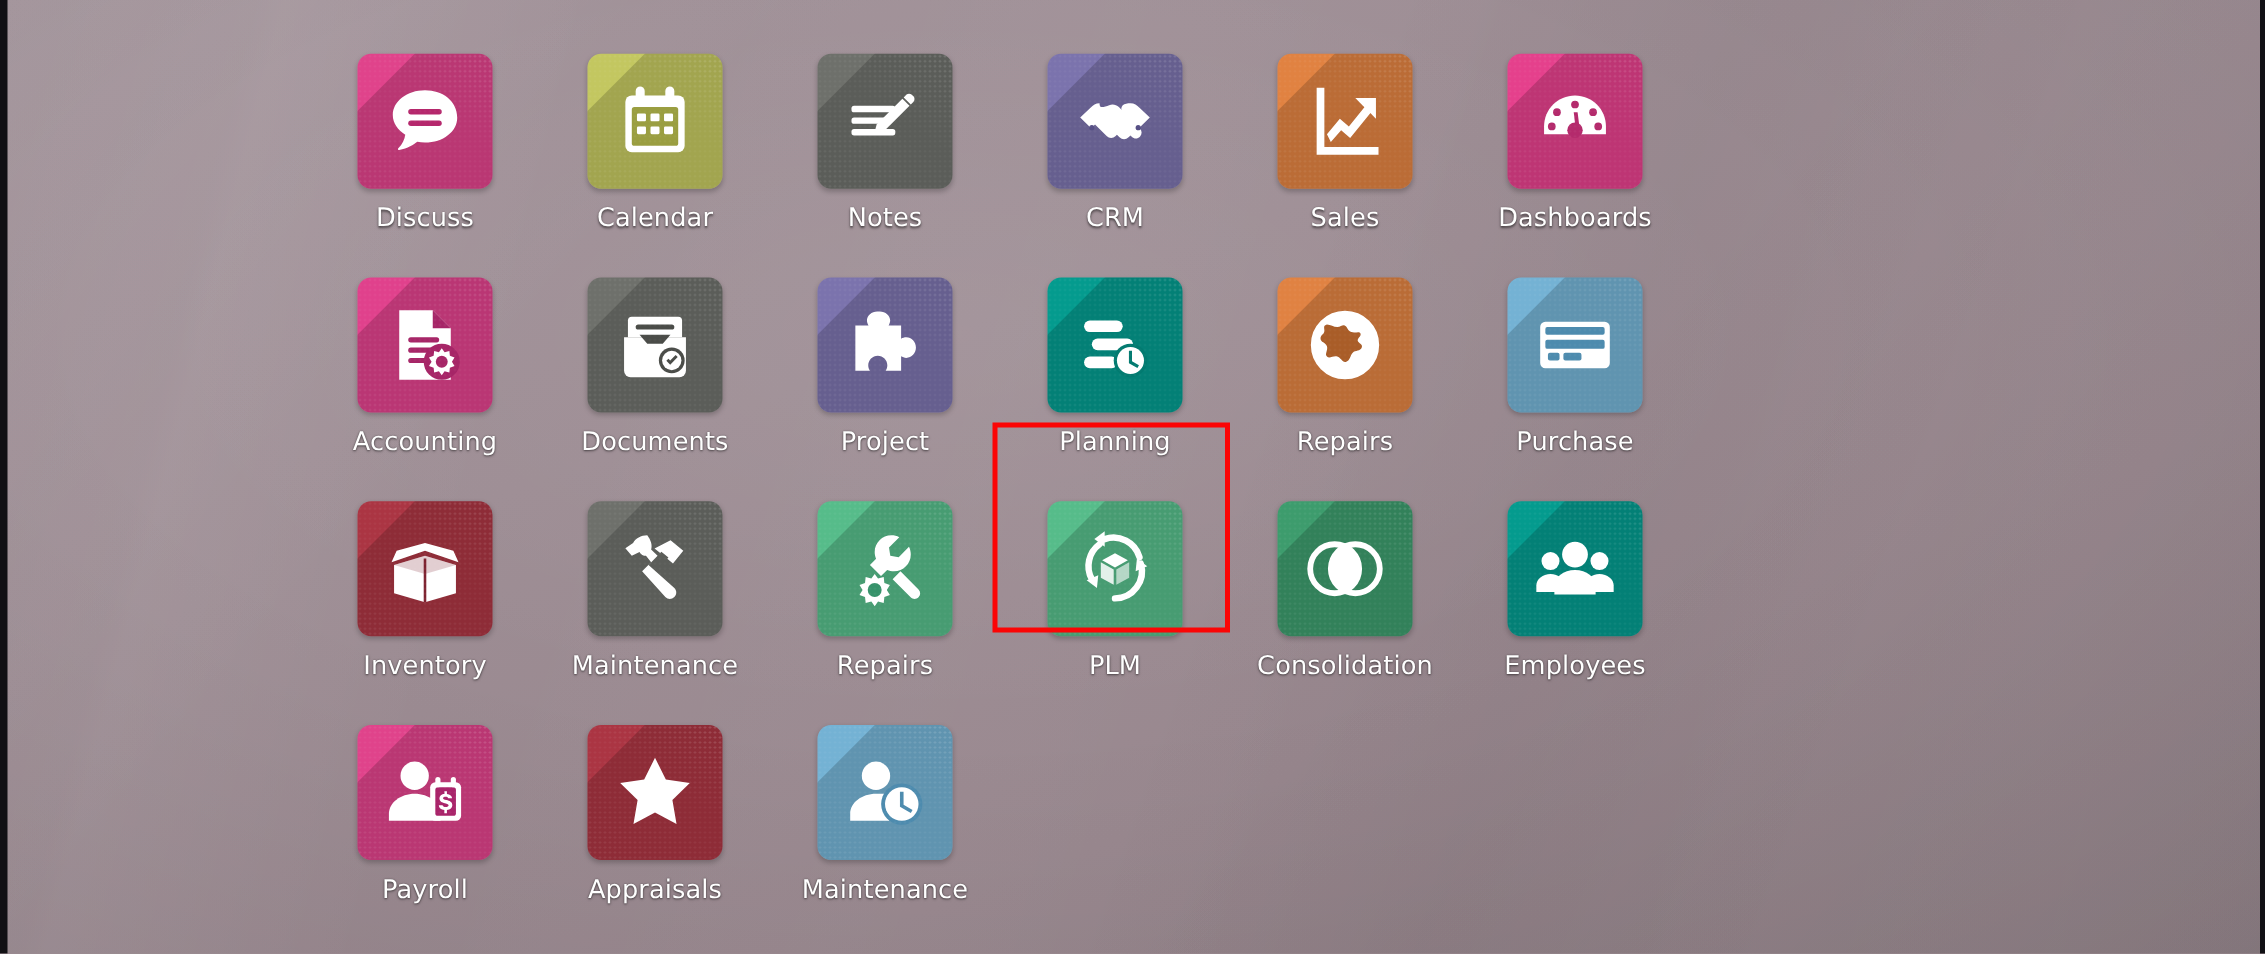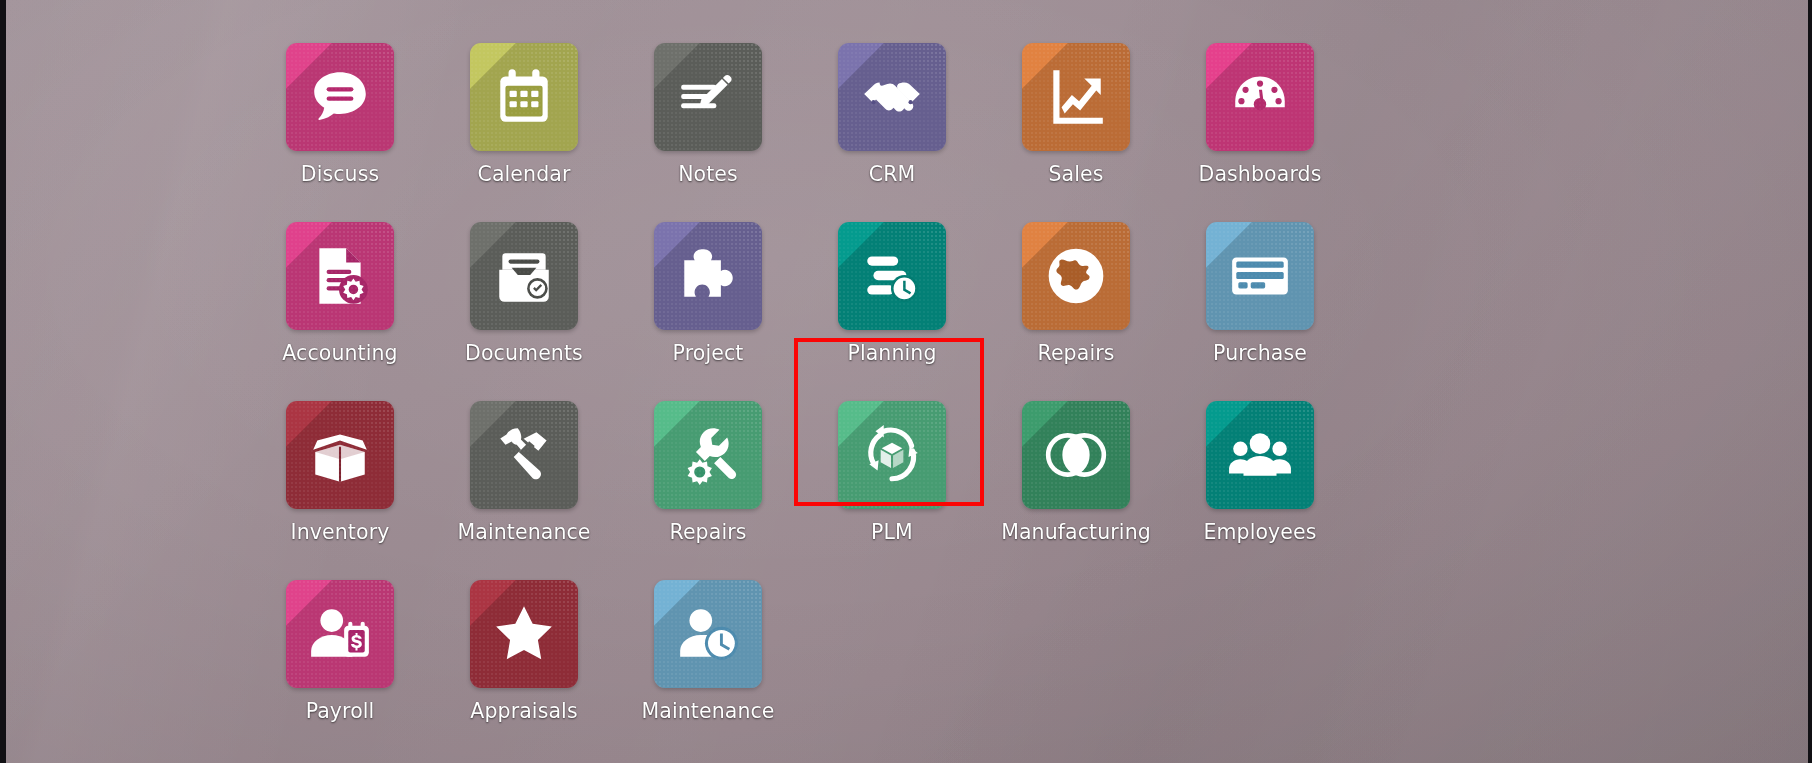--- a/index.html
+++ b/index.html
@@ -438,21 +438,21 @@
         <div class="app-tile" style="background: linear-gradient(135deg, rgb(61, 156, 109) 0%, rgb(61, 156, 109) 55%, rgb(61, 156, 109) 100%);">
           <div class="longshadow"></div>
           <span class="glyph">
             <svg viewBox="0 0 64 64">
               <circle cx="24" cy="32" r="19" fill="none" stroke="#ffffff" stroke-width="4.5"></circle>
               <circle cx="40" cy="32" r="19" fill="none" stroke="#ffffff" stroke-width="4.5"></circle>
               <path fill="#ffffff" d="M32 15.5a19 19 0 0 1 0 33 19 19 0 0 1 0-33z"></path>
             </svg>
           </span>
         </div>
-        <div class="app-label">Manufacturing</div>
+        <div class="app-label">Consolidation</div>
       </div>
       <div class="app-item">
         <div class="app-tile" style="background: linear-gradient(135deg, rgb(4, 155, 142) 0%, rgb(4, 155, 142) 55%, rgb(4, 155, 142) 100%);">
           <div class="longshadow"></div>
           <span class="glyph">
             <svg viewBox="0 0 64 64">
               <circle cx="13" cy="26" r="7" fill="#ffffff"></circle>
               <path fill="#ffffff" d="M13 36c-6 0-11 4-11 9v5h22v-5c0-5-5-9-11-9z"></path>
               <circle cx="51" cy="26" r="7" fill="#ffffff"></circle>
               <path fill="#ffffff" d="M51 36c-6 0-11 4-11 9v5h22v-5c0-5-5-9-11-9z"></path>

